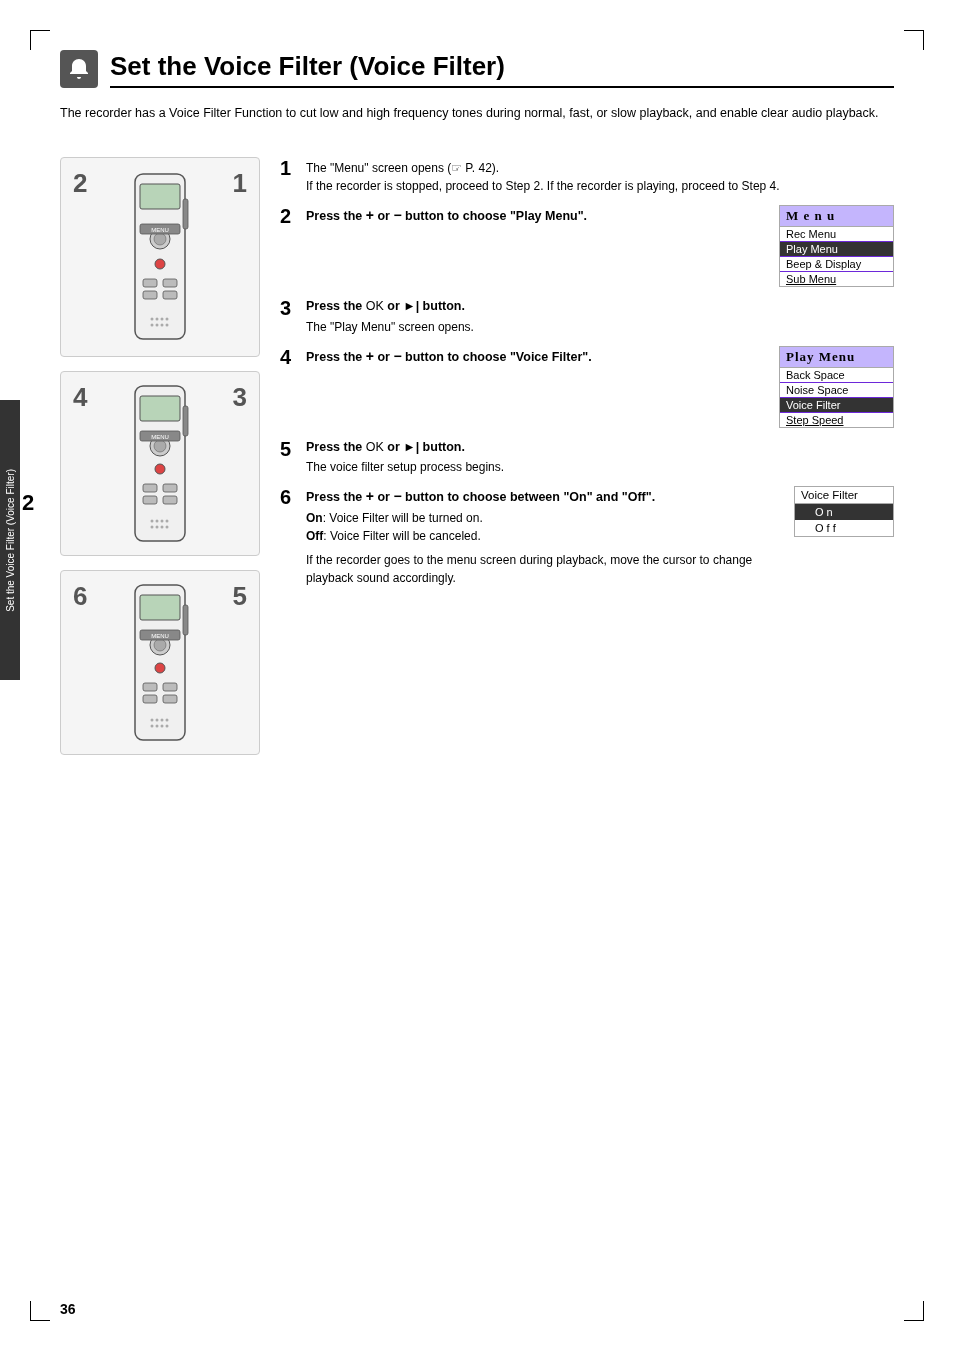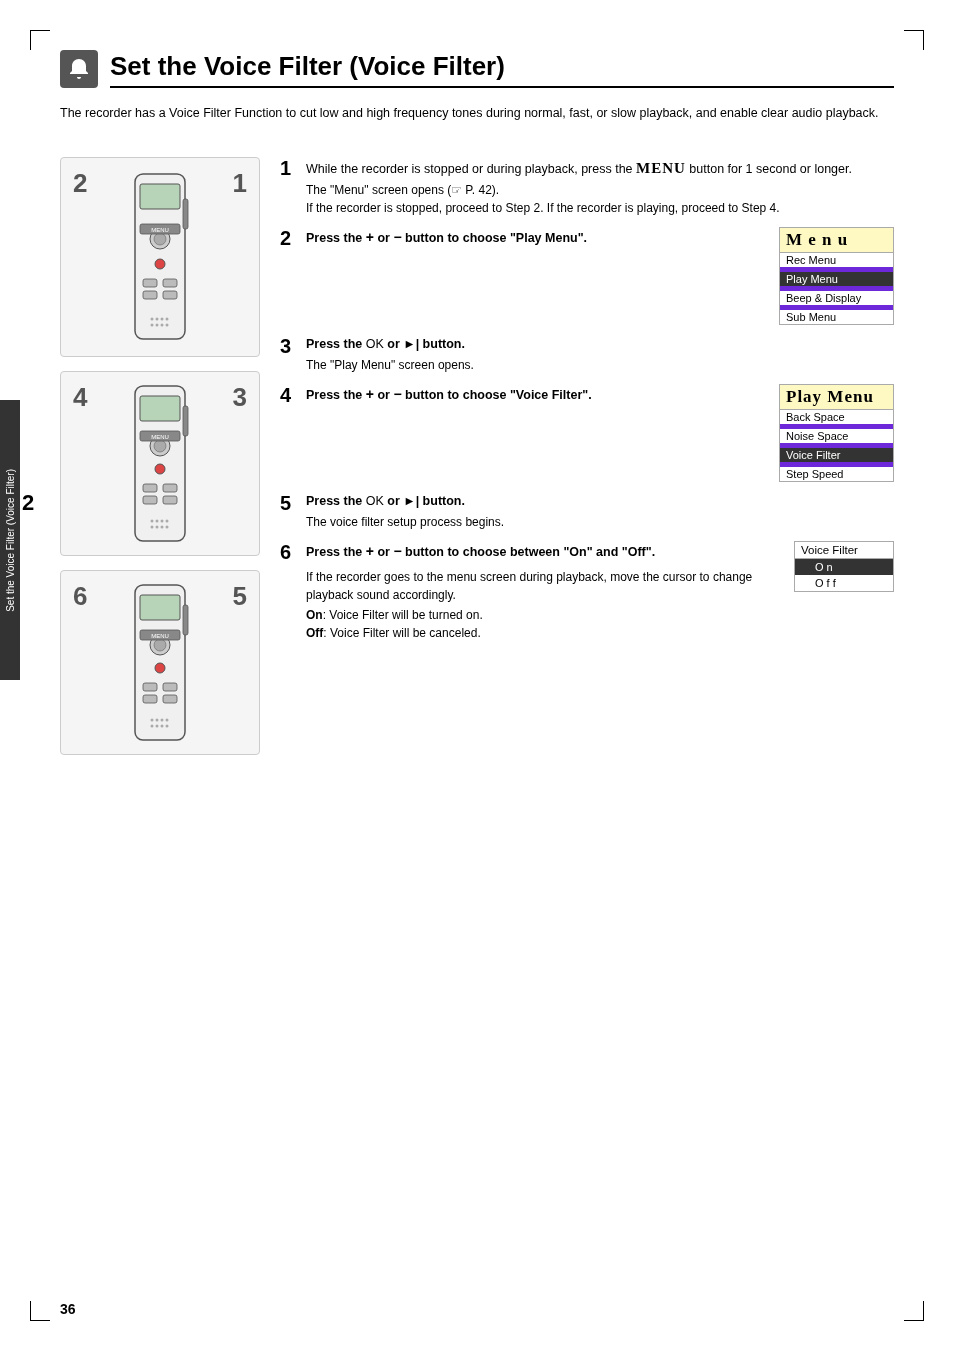--- a/index.html
+++ b/index.html
@@ -152,39 +152,40 @@
     .menu-box {
       border: 1px solid #aaa;
       min-width: 115px;
       font-size: 11px;
       background: #fff;
       margin-left: 4px;
       flex-shrink: 0;
       align-self: flex-start;
     }
     .menu-box-title {
-      background: #fef9c3;
+      background: #c4b5fd;
       padding: 2px 6px;
       font-weight: bold;
-      font-size: 17px;
+      font-size: 13px;
       border-bottom: 1px solid #aaa;
       font-family: serif;
       letter-spacing: 1px;
     }
     .menu-box-item {
       padding: 1px 6px;
       font-size: 11px;
-      border-bottom: 5px solid #6d28d9;
+      border-bottom: 1px solid #6d28d9;
     }
     .menu-box-item.highlighted {
       background: #333;
       color: #fff;
     }
     .menu-box-item:last-child {
       border-bottom: none;
+      text-decoration: underline;
     }
 
     
     .voice-filter-box {
       border: 1px solid #aaa;
       min-width: 100px;
       font-size: 11px;
       background: #fff;
       margin-left: 4px;
       flex-shrink: 0;
@@ -367,21 +368,20 @@
           <rect x="78" y="25" width="5" height="30" rx="2" fill="#888" stroke="#555" stroke-width="0.8"></rect>
         </svg>
       </div>
     </div>
 
     <div class="right-column">
 
       <div class="step-line">
         <div class="step-line-num">1</div>
         <div class="step-line-body">
-          <span class="bold-instruction">While the recorder is stopped or during playback, press the <span class="menu-bold">MENU</span> button for 1 second or longer.</span>
           <div class="step-sub">The "Menu" screen opens (☞ P. 42).<br>If the recorder is stopped, proceed to Step 2. If the recorder is playing, proceed to Step 4.</div>
         </div>
       </div>
 
       <div class="side-menu-wrapper">
         <div class="steps-column">
           <div class="step-line">
             <div class="step-line-num">2</div>
             <div class="step-line-body">
               <b>Press the <span class="sym">+</span> or <span class="sym">−</span> button to choose "Play Menu".</b>
@@ -430,22 +430,22 @@
           <div class="step-sub">The voice filter setup process begins.</div>
         </div>
       </div>
 
       <div class="side-menu-wrapper">
         <div class="steps-column">
           <div class="step-line">
             <div class="step-line-num">6</div>
             <div class="step-line-body">
               <b>Press the <span class="sym">+</span> or <span class="sym">−</span> button to choose between "On" and "Off".</b>
+              <div class="step-sub"><b>On</b>: Voice Filter will be turned on.<br><b>Off</b>: Voice Filter will be canceled.</div>
               <div class="step-sub" style="margin-top:6px;">If the recorder goes to the menu screen during playback, move the cursor to change playback sound accordingly.</div>
-              <div class="step-sub"><b>On</b>: Voice Filter will be turned on.<br><b>Off</b>: Voice Filter will be canceled.</div>
             </div>
           </div>
         </div>
         <div class="voice-filter-box">
           <div class="voice-filter-title">Voice Filter</div>
           <div class="voice-filter-item on-selected">O n</div>
           <div class="voice-filter-item">O f f</div>
         </div>
       </div>
 

